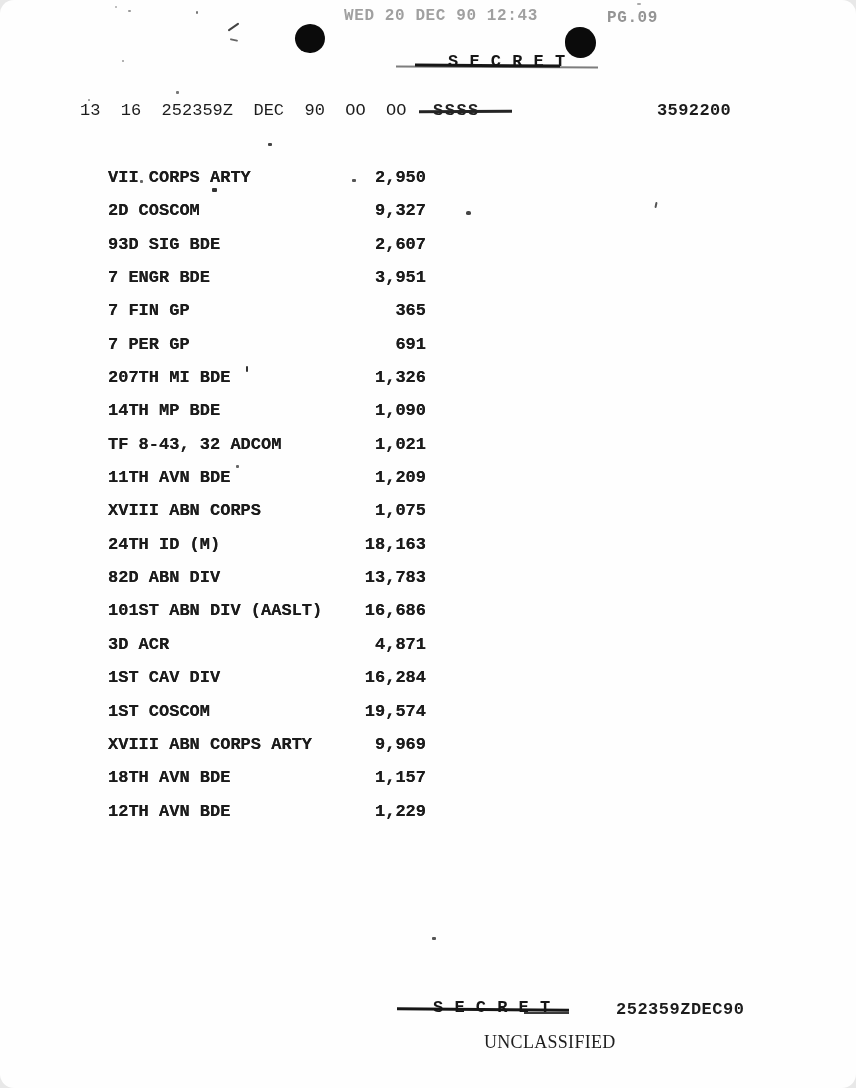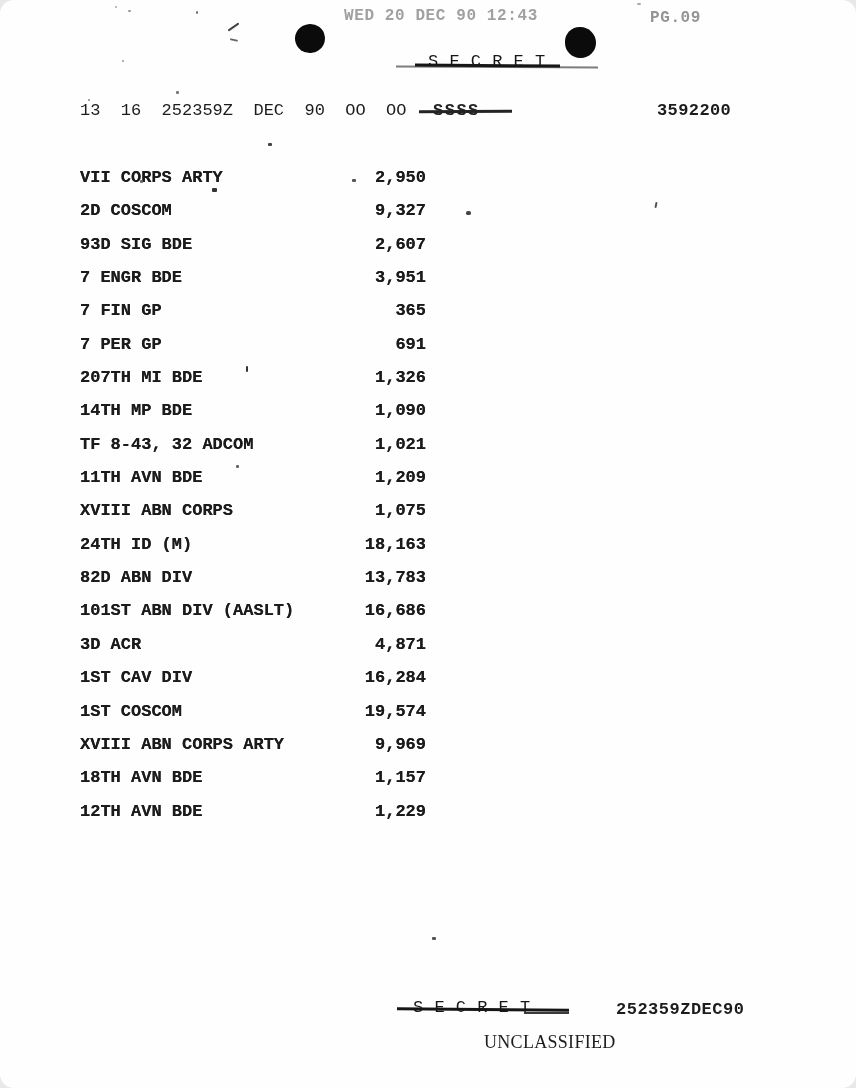--- a/index.html
+++ b/index.html
@@ -18,52 +18,53 @@
   
   .fax-ts {
     left: 344px; top: 7px;
     font-size: 16px; font-weight: 700;
     color: #969696; letter-spacing: 0.6px;
     opacity: 0.9;
   }
   .fax-pg {
     left: 607px; top: 9px;
     font-size: 16px; font-weight: 700;
-    color: #949494; letter-spacing: 0.6px; margin-left: 43px;
+    color: #949494; letter-spacing: 0.6px;
   }
 
   
   .hole { border-radius: 50%; background: #0b0b0b; }
   .hole-left  { left: 295px; top: 24px; width: 30px; height: 29px; transform: rotate(-8deg); }
   .hole-right { left: 565px; top: 27px; width: 31px; height: 31px; border-radius: 48% 52% 50% 50%; }
 
   
   .secret-text {
-    font-size: 17px; font-weight: 400;
+    font-size: 17px; font-weight: 700;
     letter-spacing: 0.5px; white-space: pre;
     color: #161616;
+    margin-left: 20px;
   }
   .secret-top-text { left: 428px; top: 52px; }
   .strike-line { background: #161616; }
   .line-top-thin  { left: 396px; top: 66px; width: 202px; height: 1.5px; background: #7d7d7d; transform: rotate(0.3deg); }
   .line-top-thick { left: 415px; top: 64px; width: 145px; height: 3px; transform: rotate(0.4deg); }
 
   
   .msg-line { left: 80px; top: 101px; font-size: 17px; font-weight: 400; white-space: pre; }
   .msg-struck { left: 433px; top: 101px; font-size: 17px; font-weight: 700; letter-spacing: 1.5px; position: absolute; color: #222; }
   .msg-struck::after {
     content: ""; position: absolute;
     left: -14px; right: -32px; top: 9px; height: 2.5px;
     background: #242424; transform: rotate(-0.4deg);
   }
   .msg-serial { left: 657px; top: 101px; font-size: 17px; font-weight: 700; letter-spacing: 0.4px; }
 
   
   .roster { left: 80px; top: 168px; width: 346px; }
-  .row { height: 33.35px; display: flex; justify-content: space-between; align-items: flex-start; }
+  .row { height: 33.35px; display: flex; justify-content: space-between; align-items: flex-start; margin-left: 28px; }
   .unit, .val {
     font-size: 17px; font-weight: 700;
     white-space: pre; color: #1b1b1b;
     text-shadow: 0 0 0.5px #3a3a3a;
   }
   .val { text-align: left; }
 
   
   .secret-bottom-text { left: 413px; top: 998px; }
   .line-bot-thick { left: 397px; top: 1008px; width: 172px; height: 2.5px; transform: rotate(0.5deg); }

